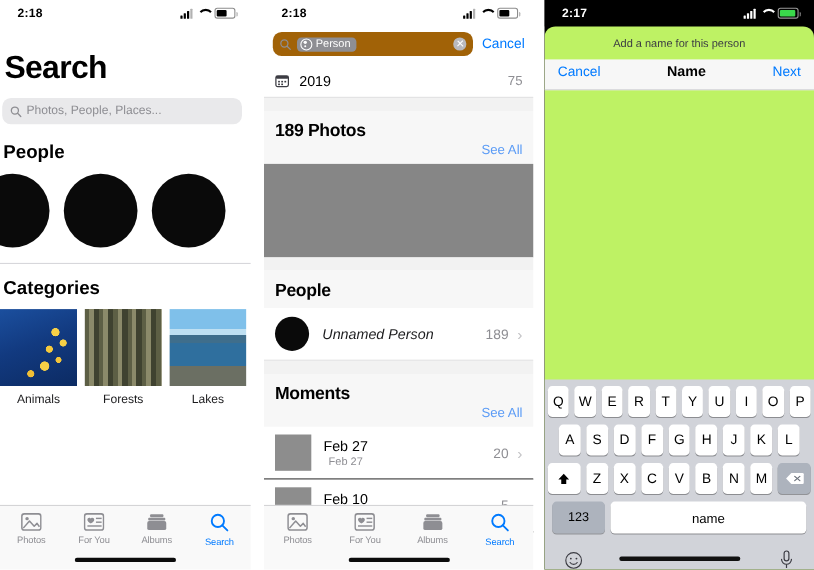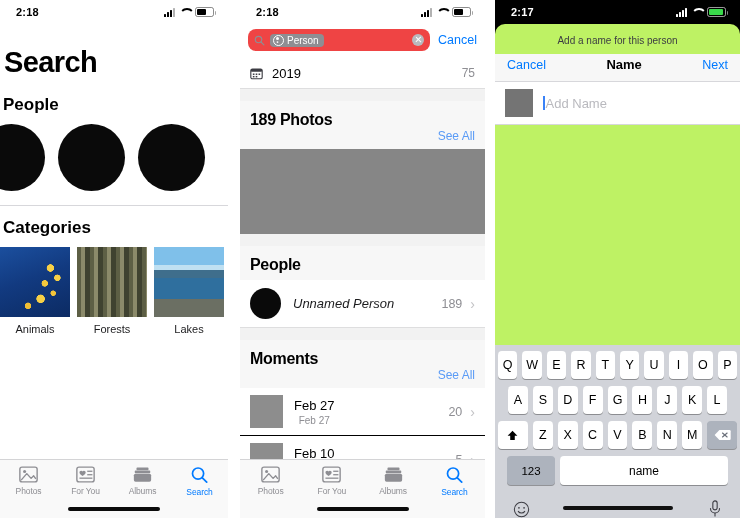--- a/index.html
+++ b/index.html
@@ -63,21 +63,21 @@
           background:#f9f9f9;border-top:1px solid #d4d4d6;
           display:flex;align-items:flex-start;padding-top:6px;}
   .tab{flex:1;display:flex;flex-direction:column;align-items:center;gap:3px;}
   .tab .tlbl{font-size:8.5px;color:#8e8e93;letter-spacing:-0.1px;}
   .tab.active .tlbl{color:#007aff;}
   .homebar{position:absolute;left:50%;transform:translateX(-50%);bottom:7px;
            width:92px;height:4px;background:#0b0b0b;border-radius:3px;}
 
   
   .p2-searchrow{display:flex;align-items:center;padding:5px 8px 7px 8px;background:#fff;}
-  .p2-field{flex:1;height:22px;background:#ef4444;border-radius:8px;display:flex;
+  .p2-field{flex:1;height:22px;background:#a16207;border-radius:8px;display:flex;
             align-items:center;padding:0 6px;gap:5px;}
   .token{display:flex;align-items:center;gap:3px;background:#8e8e93;color:#fff;
          border-radius:4px;padding:1px 5px 1px 3px;font-size:10px;}
   .token .tkicon{width:9px;height:9px;border-radius:50%;border:1.2px solid #fff;
          position:relative;flex:0 0 auto;}
   .token .tkicon:after{content:"";position:absolute;left:2.2px;top:1.6px;width:3.2px;height:3.2px;
          border-radius:50%;background:#fff;box-shadow:0 3.6px 0 -0.6px #fff;}
   .clearbtn{margin-left:auto;width:12px;height:12px;border-radius:50%;background:#b9b9be;
             position:relative;flex:0 0 auto;}
   .clearbtn:before,.clearbtn:after{content:"";position:absolute;left:2.7px;top:5.4px;
@@ -127,21 +127,21 @@
 
   .keyboard{position:absolute;left:0;right:0;bottom:0;height:173px;background:#d1d3d9;
             padding-top:6px;box-sizing:border-box;}
   .krow{display:flex;justify-content:center;gap:5px;margin-bottom:7px;padding:0 3px;}
   .key{width:20px;height:28px;background:#fff;border-radius:4px;
        box-shadow:0 1px 0 rgba(0,0,0,.33);display:flex;align-items:center;
        justify-content:center;font-size:12.5px;color:#000;}
   .krow.r2{padding-left:13px;padding-right:13px;}
   .key.wide{width:30px;}
   .key.grey{background:#adb3bd;box-shadow:0 1px 0 rgba(0,0,0,.3);}
-  .krow.r4{gap:5px;padding:0 12px;margin-top:2px;}
+  .krow.r4{gap:5px;padding:0 7px;margin-top:2px;}
   .key.num{width:48px;height:29px;font-size:11.5px;}
   .key.space{flex:1;height:29px;font-size:12px;color:#000;}
   .key.done{width:62px;height:29px;background:#1b7ef5;color:#fff;font-size:12px;
             box-shadow:0 1px 0 rgba(0,0,0,.25);}
   .kbfoot{display:flex;align-items:center;justify-content:space-between;
           padding:8px 18px 0 18px;}
   .p3home{position:absolute;left:50%;transform:translateX(-50%);bottom:8px;
           width:110px;height:4px;background:#111;border-radius:3px;}
 
   
@@ -177,20 +177,29 @@
         </span>
       <span class="wifi"></span>
       <span class="batt">
           <span style="width:60%"></span>
         </span>
     </span>
   </div>
 
   <div class="p1-title">Search</div>
 
+  <div class="p1-search">
+    <span class="mag">
+      <svg width="11" height="11" viewBox="0 0 16 16">
+          <circle cx="6.6" cy="6.6" r="4.7" fill="none" stroke="#8e8e93" stroke-width="1.7"></circle>
+          <line x1="10.2" y1="10.2" x2="14.4" y2="14.4" stroke="#8e8e93" stroke-width="1.7" stroke-linecap="round"></line>
+        </svg>
+    </span>
+    <span class="ph">Photos, People, Places...</span>
+  </div>
 
   <div style="margin-top:16px;">
     <div class="sec-head">People</div>
     <div class="people-row">
       <div class="face"></div>
       <div class="face"></div>
       <div class="face"></div>
     </div>
   </div>
 
@@ -426,25 +435,20 @@
         </span>
     </span>
   </div>
 
   <div class="sheet">
     <div class="sheet-hint">Add a name for this person</div>
     <div class="navbar">
       <span class="nb-l">Cancel</span>
       <span class="nb-t">Name</span>
       <span class="nb-r">Next</span>
-    </div>
-    <div class="namefield">
-      <span class="nthumb"></span>
-      <span class="caret"></span>
-      <span class="nplace">Add Name</span>
     </div>
 
     <div class="keyboard">
       <div class="krow r1">
         <span class="key">Q</span>
         <span class="key">W</span>
         <span class="key">E</span>
         <span class="key">R</span>
         <span class="key">T</span>
         <span class="key">Y</span>

